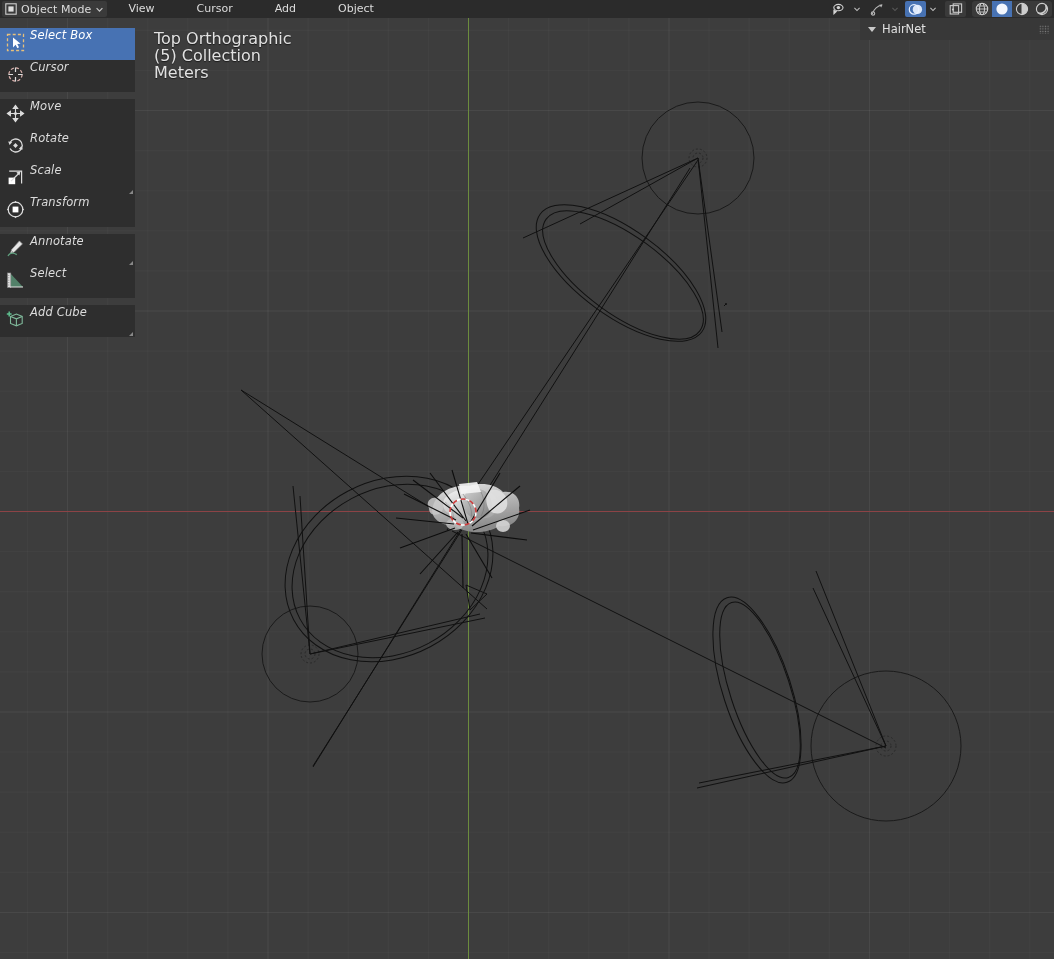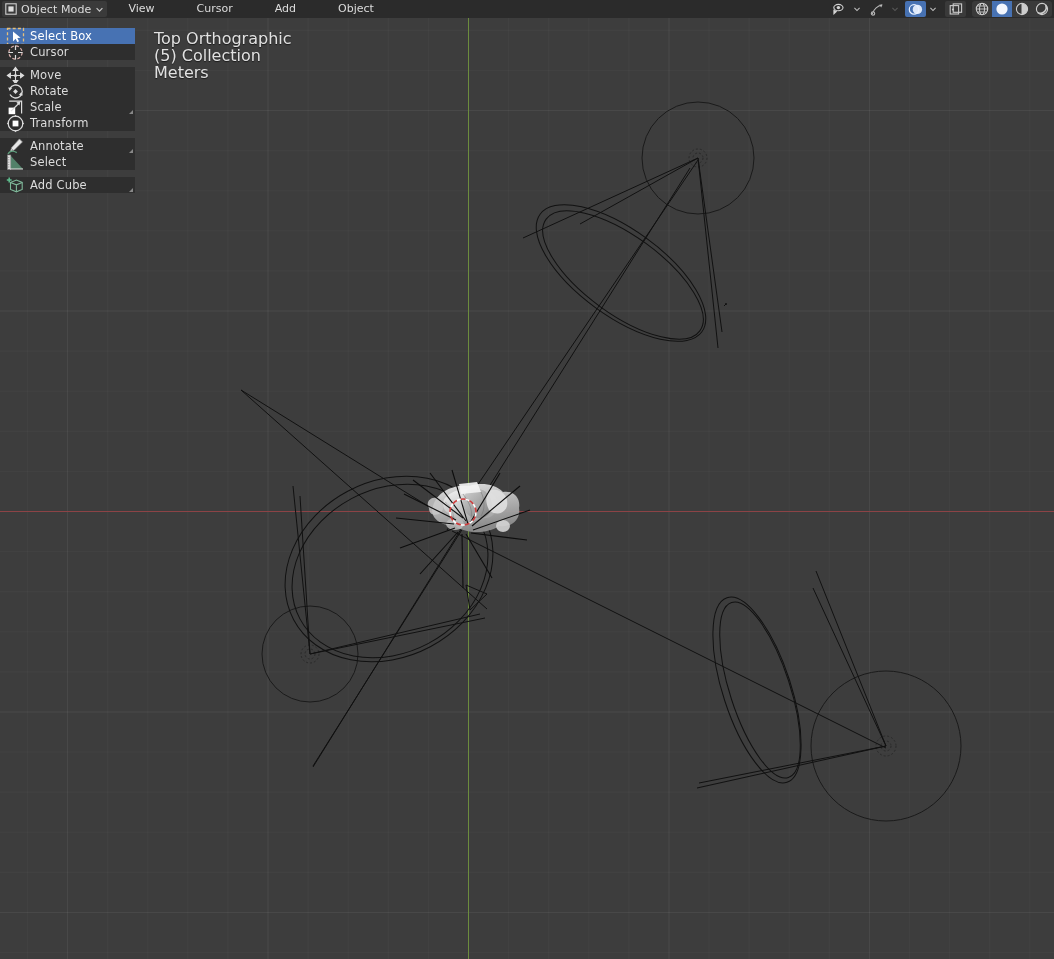--- a/index.html
+++ b/index.html
@@ -120,25 +120,26 @@
   #toolbar {
     position: absolute;
     left: 0; top: 28px;
     width: 135px;
     z-index: 30;
     font-size: 11.5px;
   }
   .tool-group { margin-bottom: 7px; }
   .tool-item {
     position: relative;
-    display: flex; align-items: center;
-    height: 16px;
+    display: flex; 
+    height: 32px;
     background: #2e2e2e;
     color: #dcdcdc;
     cursor: default;
+    font-style: italic;
   }
   .tool-item.active { background: #4772b3; color: #ffffff; }
   .tool-icon {
     width: 30px; height: 28px;
     display: flex; align-items: center; justify-content: center;
     flex: 0 0 30px;
   }
   .tool-label { font-size: 11.5px; letter-spacing: .15px; }
   .corner {
     position: absolute;
@@ -436,20 +437,27 @@
             <path d="M4.5,6.4 L10.4,8.8 L16.2,6.4 M10.4,8.8 L10.4,15.8" fill="none" stroke="#7fb89a" stroke-width="1.1"></path>
             <path d="M3.2,1.6 L3.2,6.4 M0.8,4 L5.6,4" stroke="#5fbf8f" stroke-width="1.5"></path>
           </svg>
         </span>
         <span class="tool-label">Add Cube</span>
         <span class="corner"></span>
       </div>
     </div>
   </div>
 
+  <div id="right-panel">
+    <div class="panel-header">
+      <span class="panel-tri"></span>
+      <span>HairNet</span>
+      <span class="grip"></span>
+    </div>
+  </div>
 
   <div id="header">
 
     <div class="hdr-mode">
       <span class="hdr-mode-icon">
         <svg width="12" height="12" viewBox="0 0 12 12">
           <rect x="0.8" y="0.8" width="10.4" height="10.4" fill="none" stroke="#cfcfcf" stroke-width="1.1"></rect>
           <rect x="3.4" y="3.4" width="5.2" height="5.2" fill="#dedede"></rect>
         </svg>
       </span>

